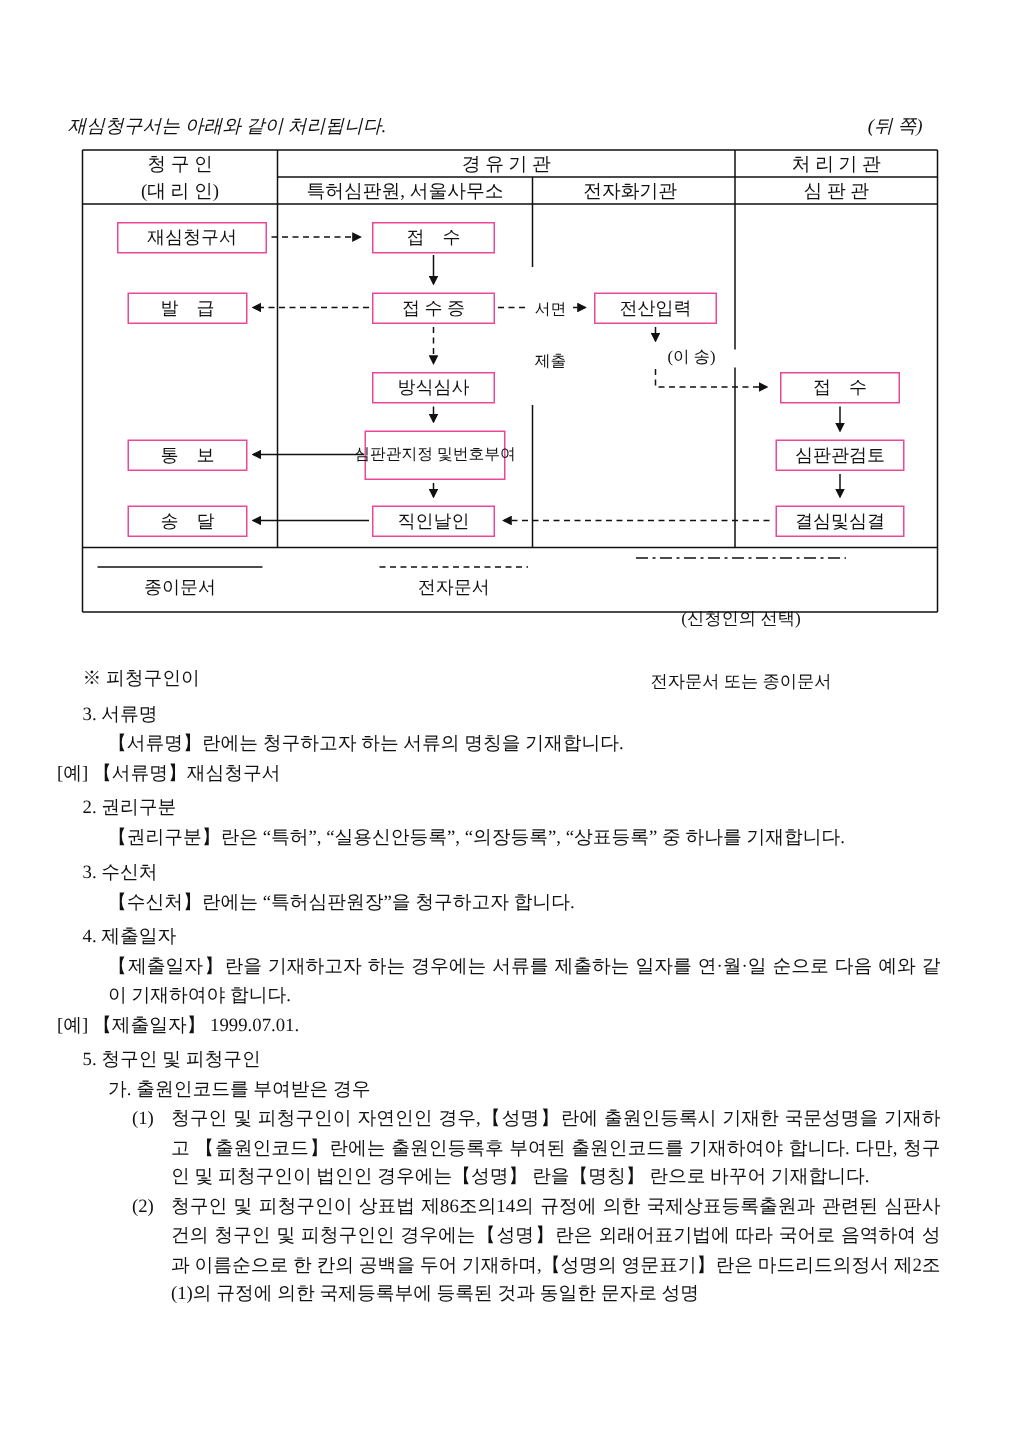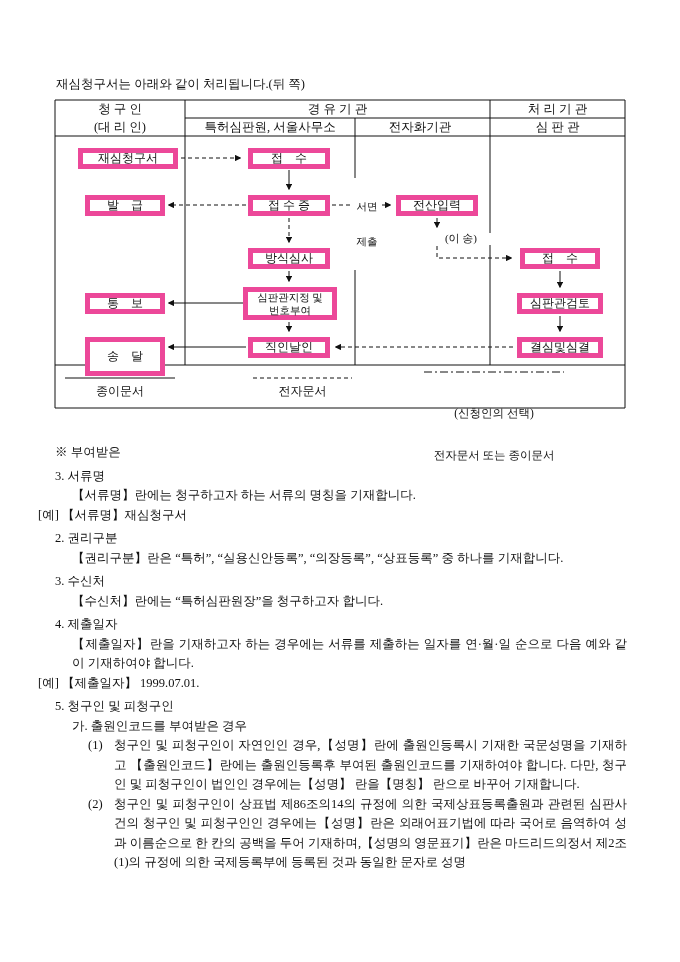--- a/index.html
+++ b/index.html
@@ -4,31 +4,31 @@
 <style>
   * { margin:0; padding:0; box-sizing:border-box; }
   html,body { background:#e8e8e8; }
   .page {
     position:relative; width:680px; height:962px; margin:0 auto;
     background:#ffffff; color:#111;
     font-family:"Liberation Serif","DejaVu Serif",serif;
     overflow:hidden;
   }
   .topline {
-    position:absolute; left:56px; top:76px; width:570px;
-    display:flex; justify-content:flex-start; font-size:12.5px;
+    position:absolute; left:45px; top:76px; width:570px;
+    display:flex; justify-content:space-between; font-size:12.5px;font-style:italic;
   }
   svg.lines { position:absolute; left:0; top:0; }
   .hdr { position:absolute; text-align:center; font-size:12.5px; white-space:pre; line-height:17px; }
   .fbox {
-    position:absolute; border:5px solid #ec4899; background:#fff;
+    position:absolute; border:1px solid #ec4899; background:#fff;
     display:flex; align-items:center; justify-content:center;
     text-align:center; font-size:12px; white-space:pre;
   }
-  .fbox.two { flex-direction:column; font-size:10.5px; line-height:13px; }
+  .fbox.two { flex-direction:row; font-size:10.5px; line-height:13px; }
   .flabel { position:absolute; font-size:10.5px; line-height:11.5px; text-align:center; background:#fff; white-space:pre;margin-left:16px; }
   .legend-label { position:absolute; text-align:center; font-size:12px; line-height:14px; white-space:pre; }
   .content {
     position:absolute; left:55px; top:443px; width:572px;
     font-size:12.5px; line-height:19.5px;
   }
   .content .heading { margin-bottom:4px; }
   .content .title { margin-top:4px; }
   .content .body { padding-left:17px; text-align:justify; }
   .content .example { margin-left:-17px; }
@@ -100,39 +100,39 @@
   <div class="fbox" style="left:248px;top:195px;width:82px;height:21px">접 수 증</div>
   <div class="fbox" style="left:396px;top:195px;width:82px;height:21px">전산입력</div>
   <div class="fbox" style="left:248px;top:248px;width:82px;height:21px">방식심사</div>
   <div class="fbox" style="left:520px;top:248px;width:80px;height:21px">접    수</div>
   <div class="fbox" style="left:85px;top:293px;width:80px;height:21px">통    보</div>
   <div class="fbox two" style="left:243px;top:287px;width:94px;height:33px">
     <span>심판관지정 및</span>
     <span>번호부여</span>
   </div>
   <div class="fbox" style="left:517px;top:293px;width:86px;height:21px">심판관검토</div>
-  <div class="fbox" style="left:85px;top:337px;width:80px;height:39px">송    달</div>
+  <div class="fbox" style="left:85px;top:337px;width:80px;height:21px">송    달</div>
   <div class="fbox" style="left:248px;top:337px;width:82px;height:21px">직인날인</div>
   <div class="fbox" style="left:517px;top:337px;width:86px;height:21px">결심및심결</div>
 
   <div class="flabel" style="left:336px;top:178px;width:30px">
     <div>서면</div>
     <div>제출</div>
   </div>
   <div class="flabel" style="left:413px;top:233px;width:64px;font-size:11px">(이 송)</div>
 
   <div class="legend-label" style="left:65px;top:384px;width:110px">종이문서</div>
   <div class="legend-label" style="left:253px;top:384px;width:99px">전자문서</div>
   <div class="legend-label" style="left:400px;top:378px;width:188px;font-size:11.5px">
     <div>(신청인의 선택)</div>
     <div>전자문서 또는 종이문서</div>
   </div>
 
   <div class="content">
-    <div class="heading">※ 부여받은</div>
+    <div class="heading">※ 피청구인이</div>
 
     <div class="item">
       <div class="title">3. 서류명</div>
       <div class="body">【서류명】란에는 청구하고자 하는 서류의 명칭을 기재합니다.</div>
       <div class="example">[예] 【서류명】재심청구서</div>
     </div>
 
     <div class="item">
       <div class="title">2. 권리구분</div>
       <div class="body">【권리구분】란은 “특허”, “실용신안등록”, “의장등록”, “상표등록” 중 하나를 기재합니다.</div>

